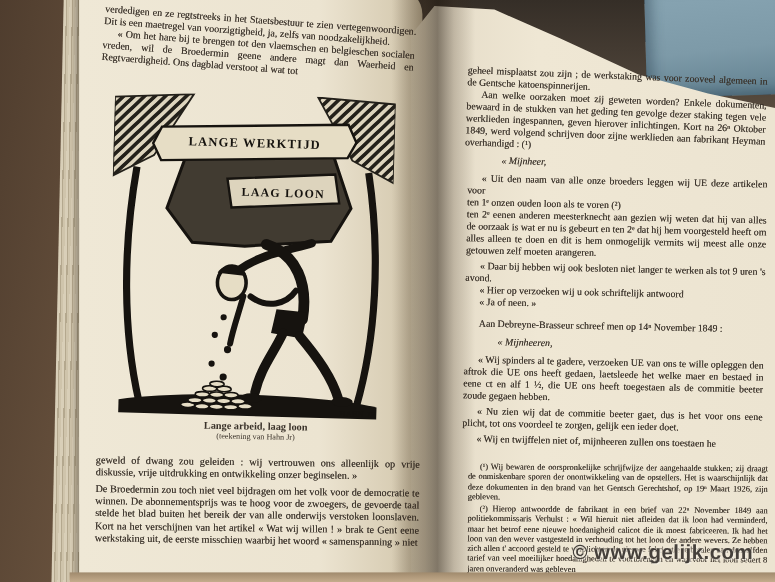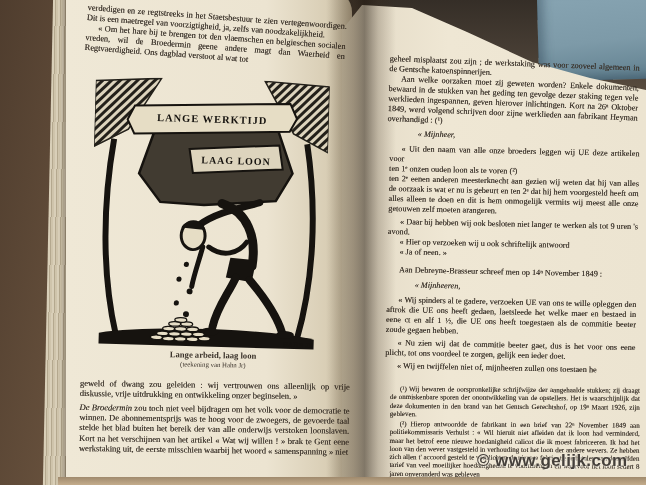--- a/index.html
+++ b/index.html
@@ -55,21 +55,21 @@
     transform:rotate(.8deg);transform-origin:left top;z-index:3;}
   .lp-bottom p{margin:0 0 3px 0;}
   .rp-text{position:absolute;left:390px;top:54px;width:250px;font-size:8.2px;line-height:1.22;z-index:3;}
   .rp-text p{margin:0;}
   .rot-a{transform:rotate(2.2deg);transform-origin:left top;}
   .rot-b{transform:rotate(1.2deg);transform-origin:left top;}
   .rot-c{transform:rotate(.4deg);transform-origin:left top;}
   .indent{text-indent:12px;}
   .salutation{font-style:italic;margin:5px 0 5px 28px !important;text-align:left;}
   .hang{margin-top:3px !important;}
-  .lead-italic{font-style:italic;}
+  .lead-italic{}
   .footnotes{margin-top:14px;font-size:7px;line-height:1.18;}
   .footnotes p{margin:0 0 2px 0;text-indent:10px;}
   
   .watermark{position:absolute;left:477px;top:451px;z-index:9;
     font-family:"Liberation Sans","DejaVu Sans",sans-serif;font-weight:bold;
     font-size:17px;letter-spacing:.4px;color:#45403b;
     text-shadow:0 0 1px #f3ecdd,0 0 3px rgba(243,236,221,.95),1px 1px 1px rgba(255,255,255,.5);}
   svg text{font-family:"Liberation Serif","DejaVu Serif",serif;}
 </style>
 </head>

